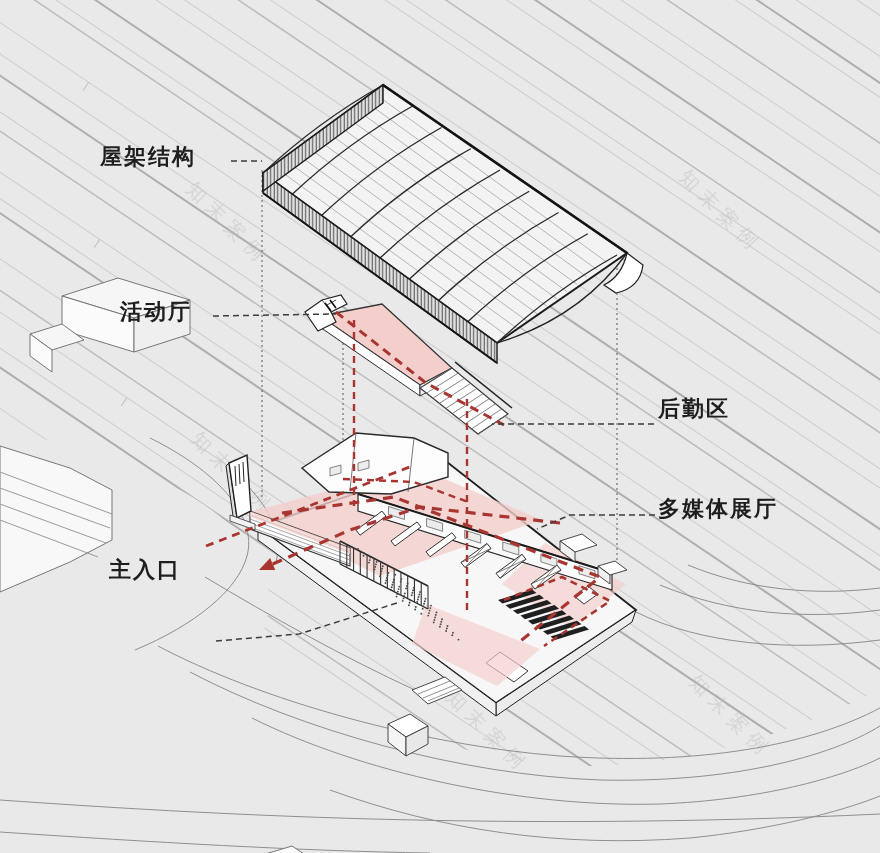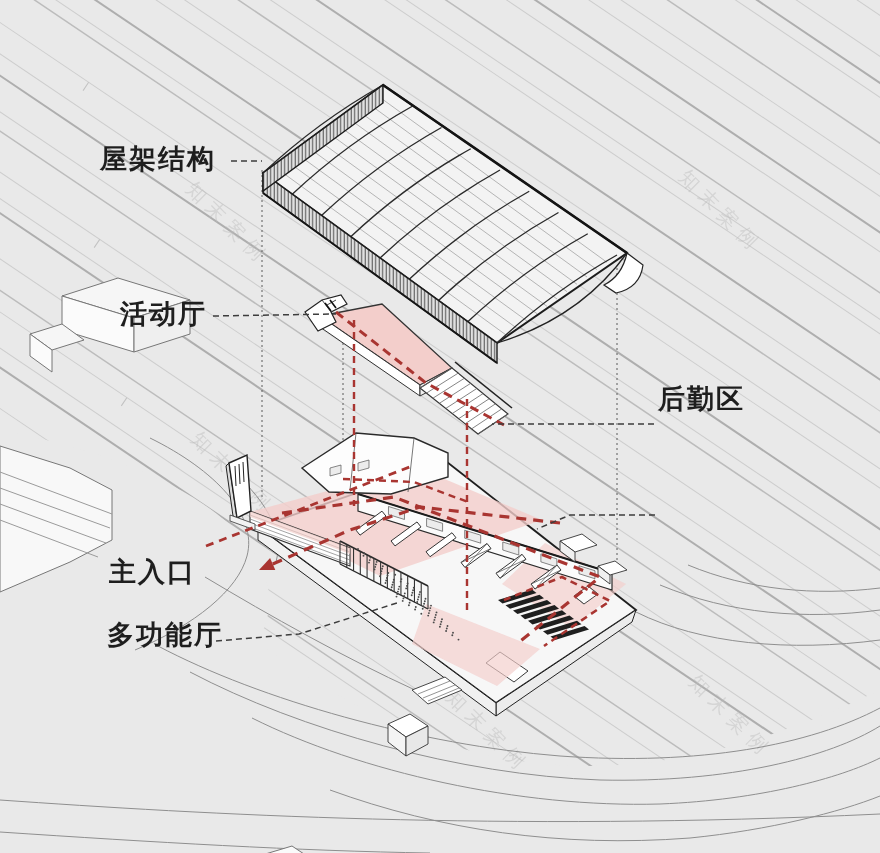--- a/index.html
+++ b/index.html
@@ -1,19 +1,19 @@
 <!DOCTYPE html>
 <html><head>
 <meta charset="utf-8">
 <style>
   html,body{margin:0;padding:0;background:#e9e9e9;}
   #stage{position:relative;width:880px;height:853px;overflow:hidden;background:#e9e9e9;
          font-family:"Liberation Sans","DejaVu Sans",sans-serif;}
   #stage svg{position:absolute;left:0;top:0;}
-  .diagram-label{position:absolute;font-size:27px;font-weight:700;color:#1e1e1e;
+  .diagram-label{position:absolute;font-size:22px;font-weight:700;color:#1e1e1e;
                  letter-spacing:2px;white-space:nowrap;line-height:1;}
   .watermark-text{font-size:20px;letter-spacing:7px;fill:#bdbdbd;opacity:.45;font-weight:400;}
 </style>
 </head>
 <body>
 
 <div id="stage">
 
 <svg width="880" height="853" viewBox="0 0 880 853">
   <defs>
@@ -453,17 +453,17 @@
     <path d="M231,161 L262,161"></path>
     <path d="M213,316 L336,314"></path>
     <path d="M654,424 L492,424"></path>
     <path d="M655,515 L570,515 L537,529"></path>
     <path d="M216,641 L299,634 L397,603"></path>
   </g>
 </svg>
 
 <div class="diagram-label" style="left:100px;top:146px">屋架结构</div>
 <div class="diagram-label" style="left:120px;top:301px">活动厅</div>
-<div class="diagram-label" style="left:658px;top:386px">后勤区</div>
+<div class="diagram-label" style="left:658px;top:398px">后勤区</div>
+<div class="diagram-label" style="left:658px;top:498px">多媒体展厅</div>
 <div class="diagram-label" style="left:109px;top:559px">主入口</div>
-<div class="diagram-label" style="left:107px;top:622px">多功能厅</div>
 
 </div>
 
 </body></html>

